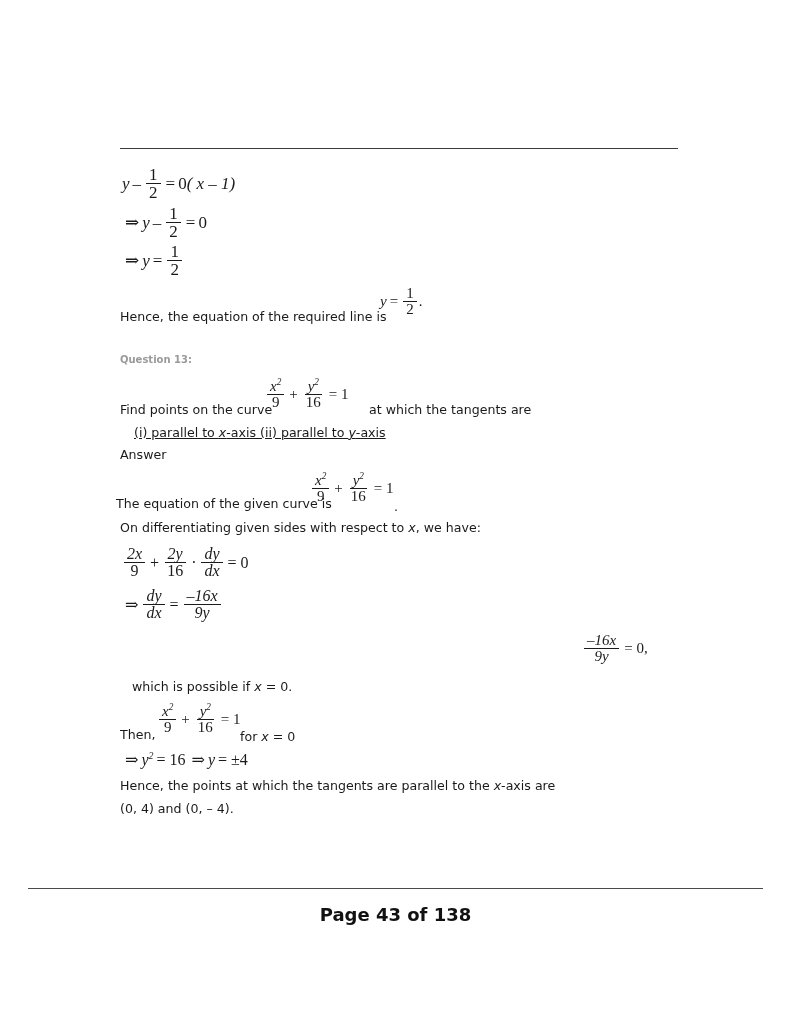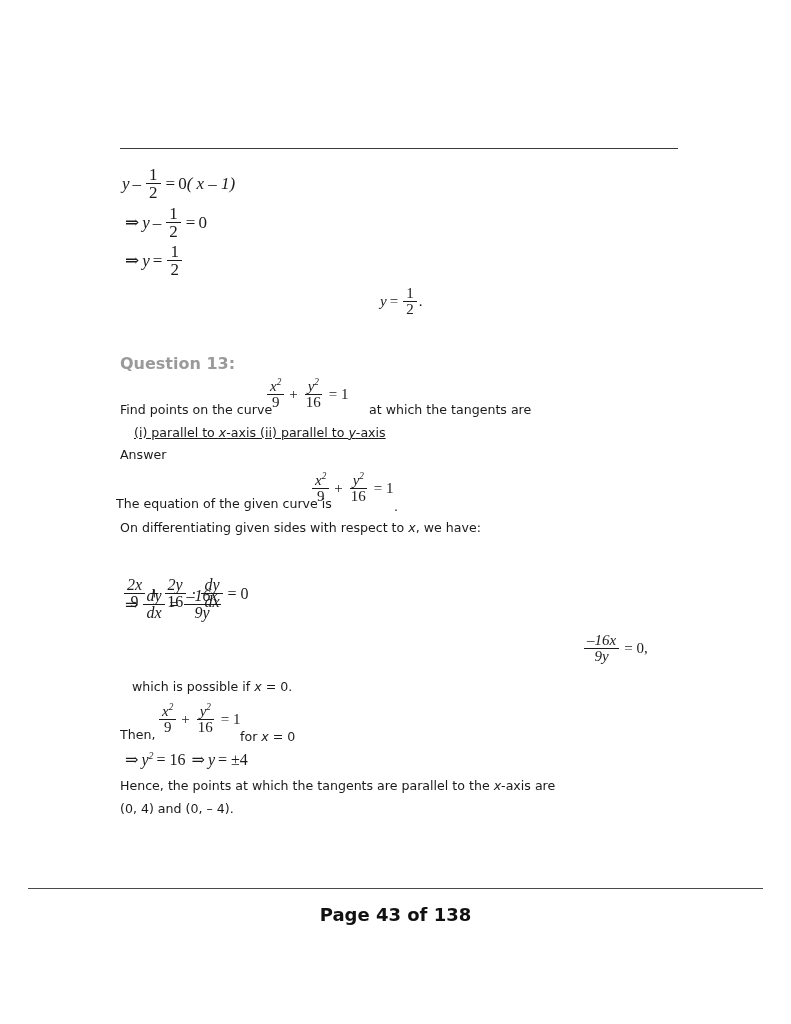--- a/index.html
+++ b/index.html
@@ -60,21 +60,21 @@
     font-size: 12.6px;
     line-height: 16px;
     color: #1a1a1a;
     white-space: nowrap;
   }
   .italic { font-style: italic; }
 
   .question-label {
     position: absolute;
     font-family: "DejaVu Sans", sans-serif;
-    font-size: 16px;
+    font-size: 10px;
     font-weight: bold;
     color: #9a9a9a;
     white-space: nowrap;
   }
 
   
   .math {
     position: absolute;
     font-family: "Liberation Serif", "DejaVu Serif", serif;
     font-style: italic;
@@ -175,20 +175,21 @@
       <span class="op">⇒</span>
       <span>y</span>
       <span class="op">=</span>
       <span class="frac">
         <span class="num upright">1</span>
         <span class="den upright">2</span>
       </span>
     </span>
   </div>
 
+  <div class="body-line" style="left:120px; top:309px;">Hence, the equation of the required line is</div>
   <div class="math" style="left:380px; top:286px; font-size:15px;">
     <span class="mrow">
       <span>y</span>
       <span class="op">=</span>
       <span class="frac">
         <span class="num upright">1</span>
         <span class="den upright">2</span>
       </span>
       <span class="upright">.</span>
     </span>
@@ -233,21 +234,21 @@
       </span>
       <span class="op">= 1</span>
     </span>
   </div>
   <div class="body-line" style="left:394px; top:499px;">.</div>
 
   <div class="body-line" style="left:120px; top:520px;">
     <span>On differentiating given sides with respect to </span><span class="italic">x</span><span>, we have:</span>
   </div>
 
-  <div class="math" style="left:122px; top:545px; font-size:16px;margin-top:31px;">
+  <div class="math" style="left:122px; top:545px; font-size:16px;">
     <span class="mrow">
       <span class="frac">
         <span class="num">2x</span>
         <span class="den upright">9</span>
       </span>
       <span class="op">+</span>
       <span class="frac">
         <span class="num">2y</span>
         <span class="den upright">16</span>
       </span>

